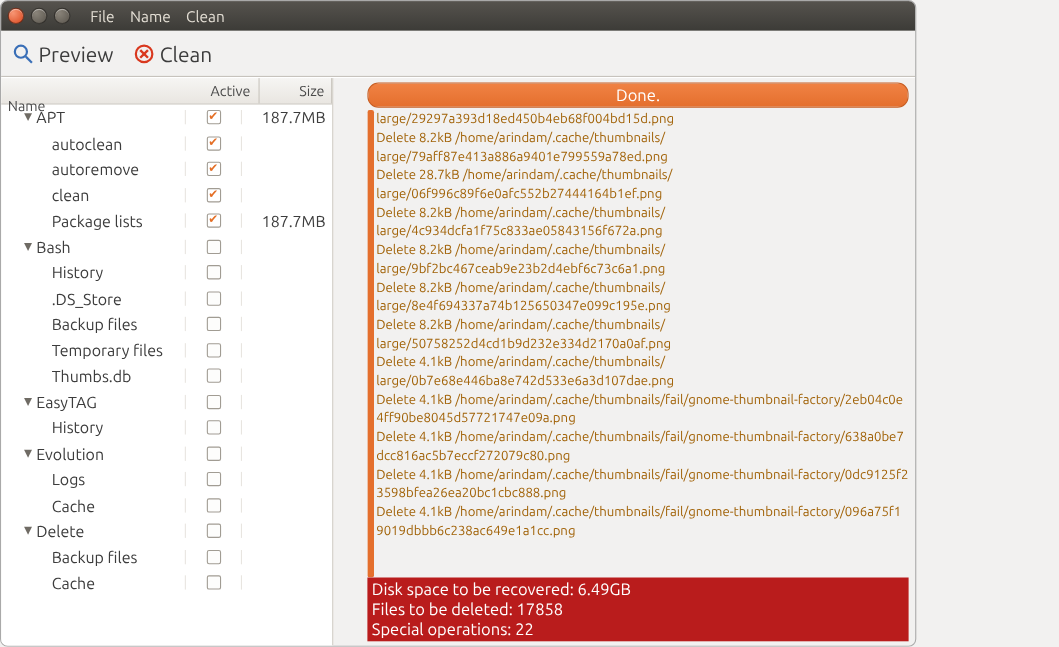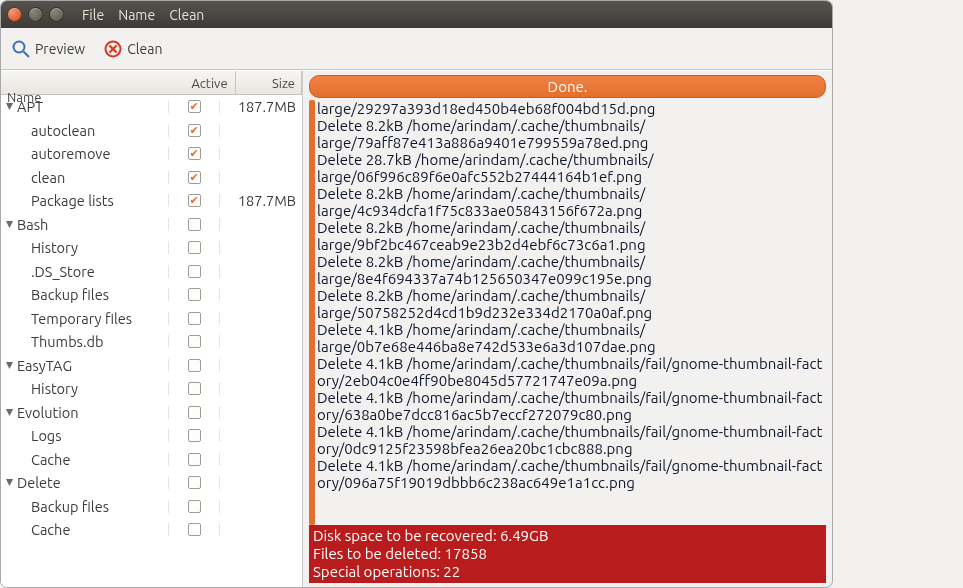--- a/index.html
+++ b/index.html
@@ -7,54 +7,54 @@
   .window { width: 833px; height: 588px; display: flex; flex-direction: column; border: 1px solid #a9a9a9; border-radius: 7px; overflow: hidden; background: #f2f1f0; box-shadow: 0 3px 12px rgba(0,0,0,0.25) inset 0 0 0 1px #fff; }
   
   .titlebar { height: 27px; background: linear-gradient(#56534e,#3c3b37); display: flex; align-items: center; padding: 0 6px; color: #dfdbd2; font-size: 14px; }
   .win-btn { width: 15px; height: 15px; border-radius: 50%; margin-right: 6px; border: 1px solid rgba(0,0,0,0.5); box-shadow: inset 0 1px 0 rgba(255,255,255,0.4); }
   .close-btn { background: radial-gradient(circle at 30% 30%, #f79674, #d9481f); }
   .min-btn, .max-btn { background: radial-gradient(circle at 30% 30%, #8a847a, #5a554d); }
   .menubar { display: flex; gap: 14px; margin-left: 12px; }
   .menubar span { color: #e3ded4; cursor: default; }
   
   .toolbar { height: 42px; display: flex; align-items: center; padding: 0 10px; border-bottom: 1px solid #c7c3bd; background: #f2f1f0; gap: 18px;}
-  .tb-btn { display: flex; align-items: center; gap: 4px; font-size: 14px; color: #3c3c3c; cursor: pointer;}
+  .tb-btn { display: flex; align-items: center; gap: 4px; font-size: 19px; color: #3c3c3c; cursor: pointer;}
   .tb-btn .glyph { width: 20px; height: 20px; display:flex; align-items:center; justify-content:center;}
   .preview-glyph svg circle { stroke:#3a6fb7; fill:none; stroke-width:2;}
   .preview-glyph svg line { stroke:#3a6fb7; stroke-width:2;}
   .clean-glyph svg circle.outer { stroke:#d9381e; fill:none; stroke-width:2;}
   .clean-glyph svg line { stroke:#d9381e; stroke-width:2.2;}
   
   .main { flex: 1; display: flex; overflow: hidden; border-top: 1px solid #fff;}
   
   .tree-wrap { width: 302px; display:flex; flex-direction:column; border-right: 1px solid #cfcbc4; background:#fff;}
   .tree-header { display:flex; height:24px; background: linear-gradient(#f6f5f3,#e9e6e1); border-bottom:1px solid #c9c5be; font-size:13px; color:#4a4a4a;}
   .th { display:flex; align-items:center; padding:0 6px; border-right:1px solid #c9c5be;}
   .th.name { flex:1;margin-top:26px;}
   .th.active { width:52px; justify-content:center;}
   .th.size { width:66px; justify-content:flex-end;}
   .tree-body { flex:1; overflow-y:auto;}
   .row { display:flex; align-items:center; height:23.5px; font-size:14.5px; color:#3c3c3c;}
-  .cell-name { flex:1; display:flex; align-items:center; padding-left:2px;}
+  .cell-name { flex:1; display:flex; align-items:center; padding-left:18px;}
   .expander { width:12px; height:12px; margin-right:2px; display:flex; align-items:center; justify-content:center; cursor:pointer;}
   .expander svg { width:9px; height:9px;}
   .expander svg polygon { fill:#6f6b64;}
   .indent { display:inline-block; width:14px;}
   .cell-active { width:52px; display:flex; justify-content:center; border-left:1px solid #e8e5e0; border-right:1px solid #e8e5e0;}
   .cell-size { width:66px; text-align:right; padding-right:6px;margin-left:16px;}
   .chk { width:13px; height:13px; border:1px solid #a19c93; border-radius:2px; background:#fdfdfc; display:flex; align-items:center; justify-content:center;}
   .chk.checked { background:#fff; }
   .chk.checked::after { content:"✔"; font-size:11px; line-height:1; color:#e46e25; font-weight:bold;}
   
-  .log-wrap { flex:1; display:flex; flex-direction:column; padding: 4px 6px 4px 6px; overflow:hidden;}
+  .log-wrap { flex:1; display:flex; flex-direction:column; padding: 4px 6px 4px 6px; overflow:hidden;margin-left:25px;}
   .done-bar { background: linear-gradient(#f08244,#e46f2d); color:#fff; text-align:center; font-size:15px; border-radius:10px; padding:2px 0; margin-bottom:2px; border:1px solid #c85f24;}
   .orange-strip { width:6px; background:#e46f2d; border-radius:2px;}
   .log-area { flex:1; display:flex; overflow:hidden;}
   .log-scroll { flex:1; overflow:hidden; padding-left:2px;}
-  .log-line { font-size:15px; line-height:17px; color:#0f172a; white-space:normal; word-break: break-all;}
+  .log-line { font-size:12px; line-height:17px; color:#a16207; white-space:normal; word-break: break-all;}
   .summary-bar { background:#b91c1c; color:#fff; font-size:15px; padding:2px 4px; line-height:18px;}
   .summary-bar .selline { display:inline-block; }
   ::-webkit-scrollbar { width:12px;}
   ::-webkit-scrollbar-thumb { background:#c7c3bd; border-radius:6px;}
 </style>
 </head>
 <body>
 
 <div class="window">
 

